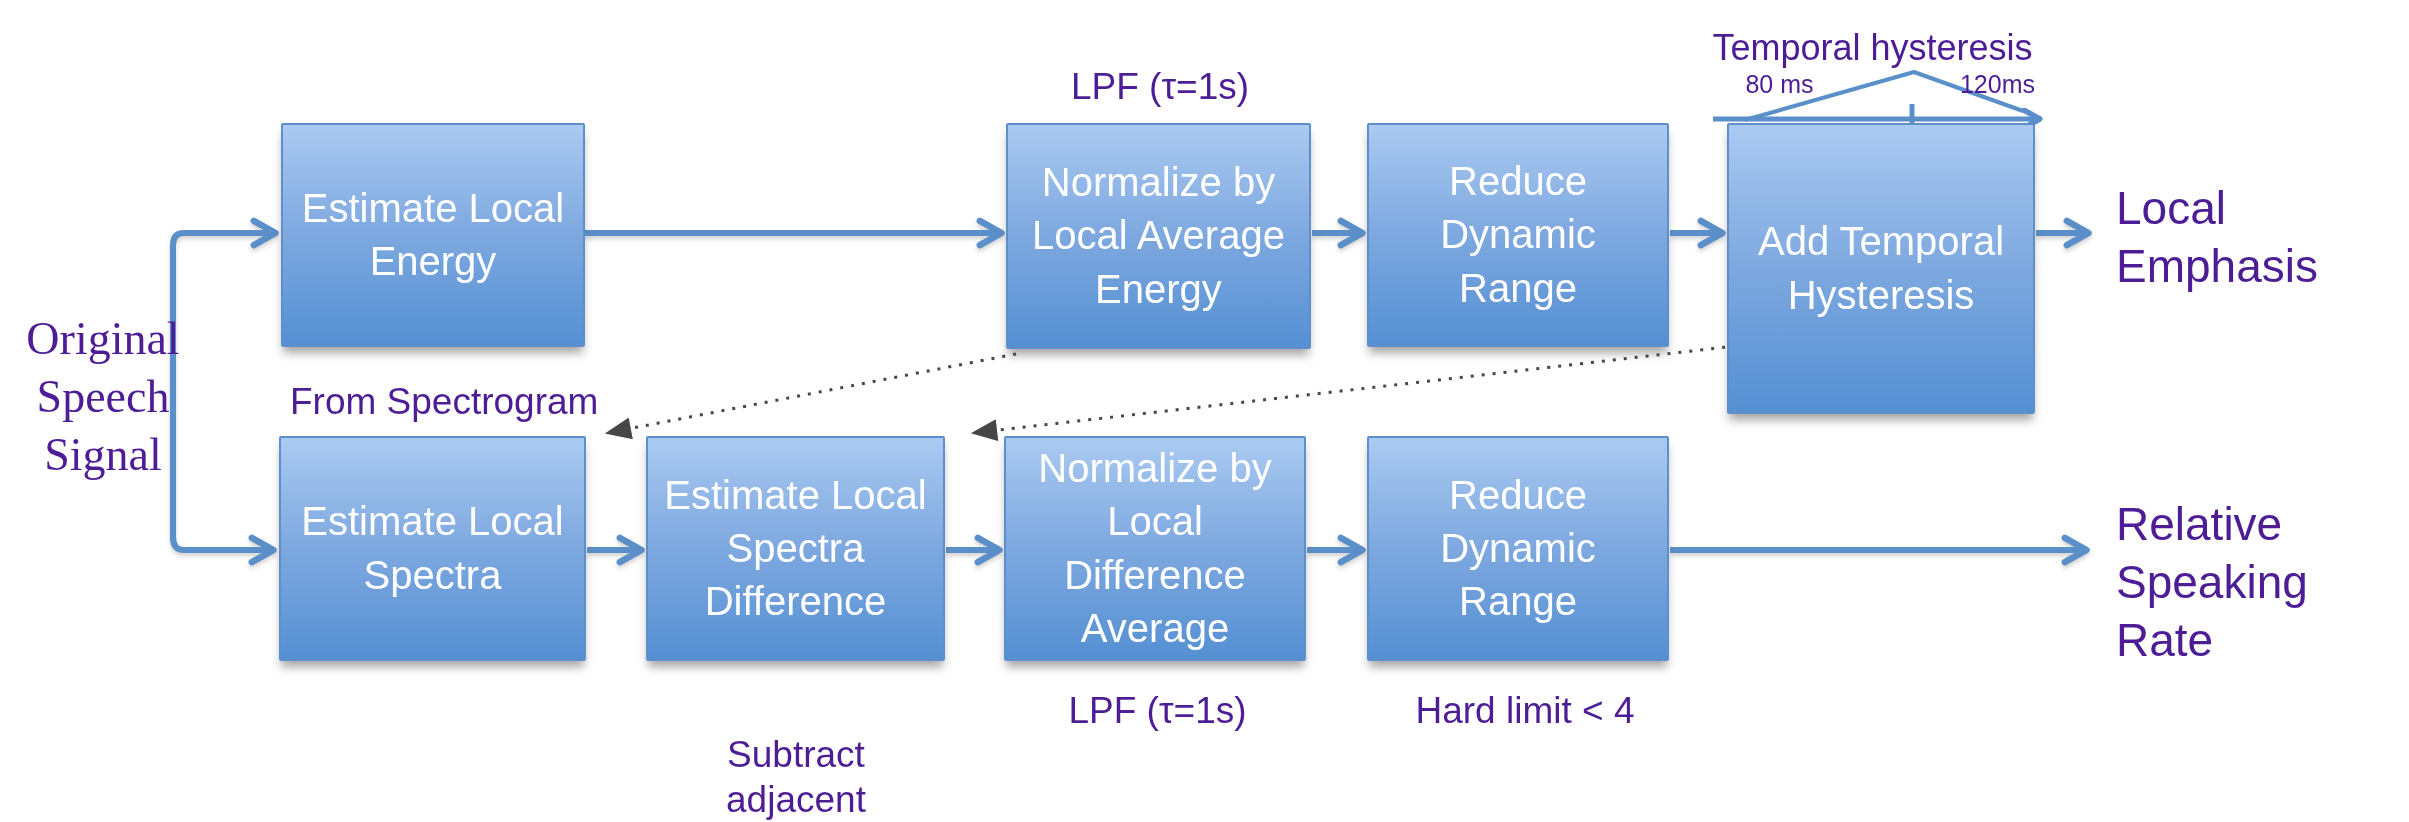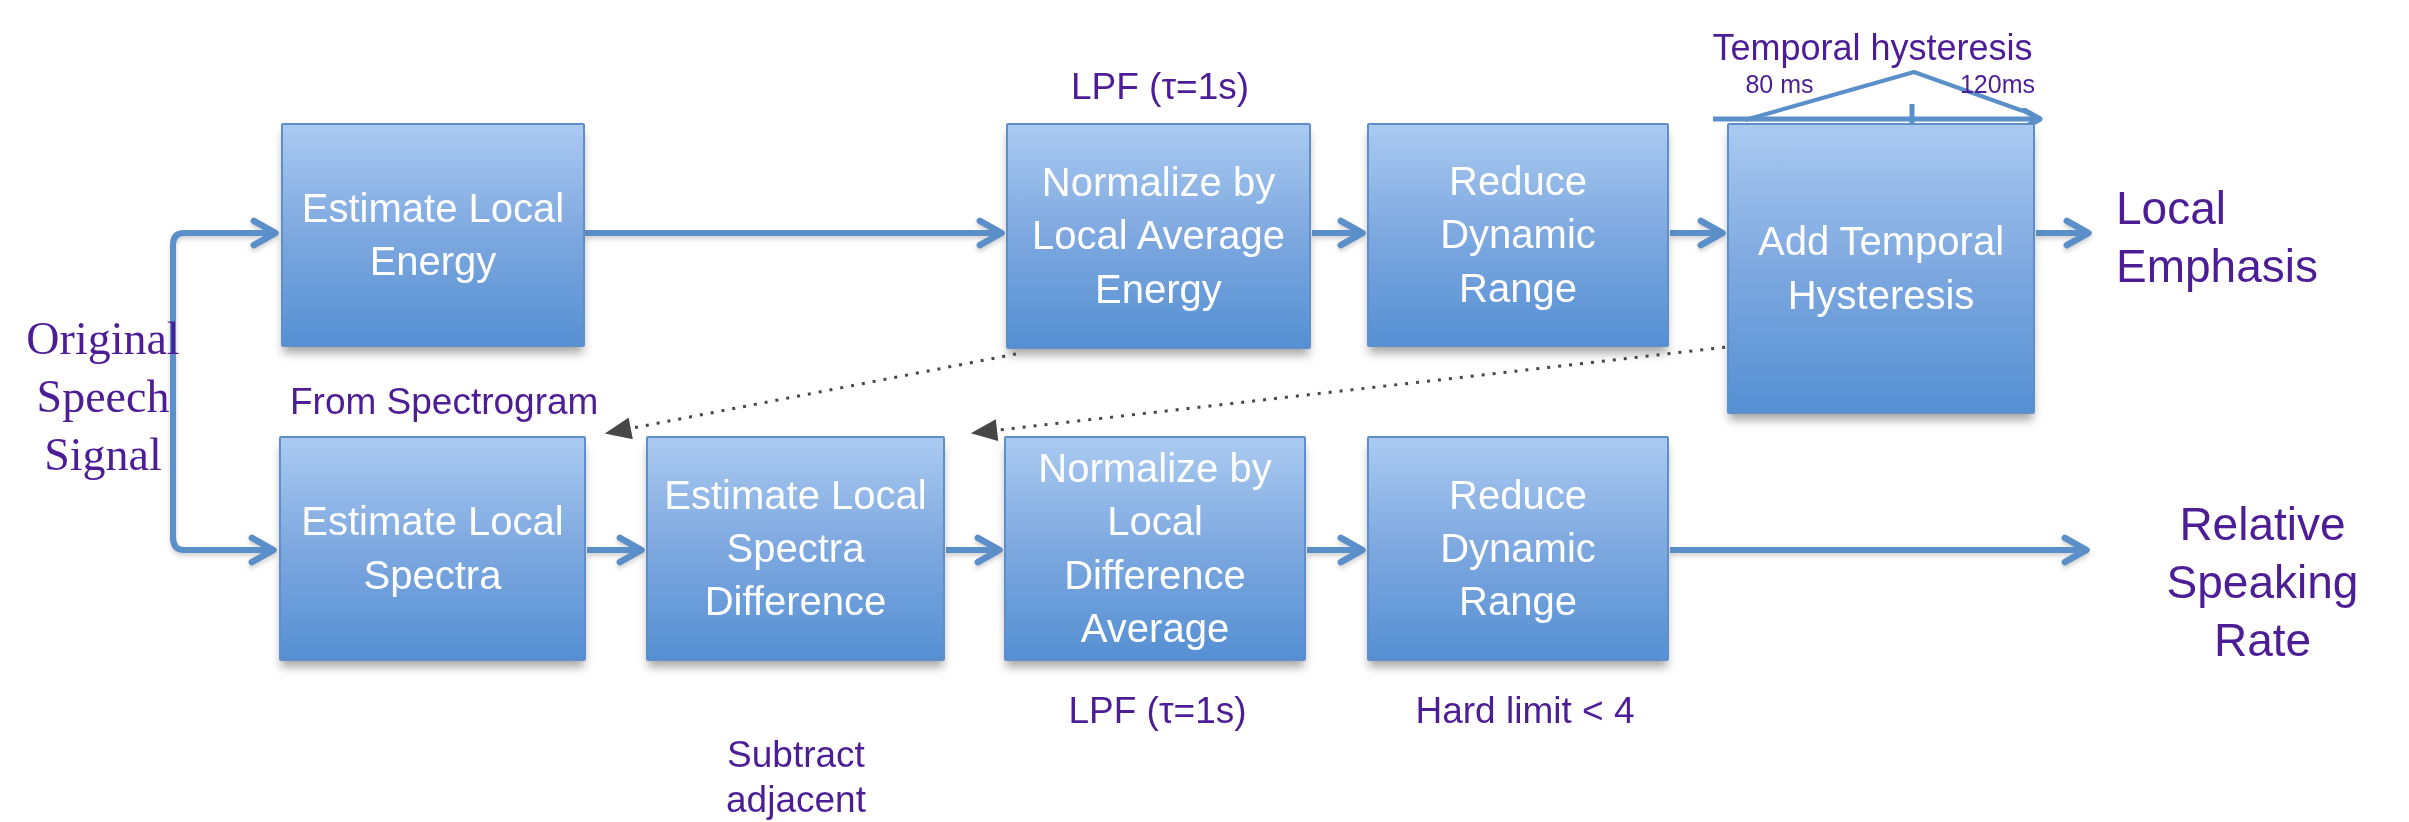--- a/index.html
+++ b/index.html
@@ -120,21 +120,21 @@
 
   <div class="lbl t36 center" style="left:1700px; top:26px; width:345px;">Temporal hysteresis</div>
 
   <div class="lbl small center" style="left:1722px; top:69px; width:115px;">80 ms</div>
 
   <div class="lbl small center" style="left:1940px; top:69px; width:115px;">120ms</div>
 
   <div class="lbl big" style="left:2116px; top:180px;">Local
 Emphasis</div>
 
-  <div class="lbl big" style="left:2116px; top:496px;text-align:center;">Relative
+  <div class="lbl big" style="left:2116px; top:496px;">Relative
 Speaking Rate</div>
 
   <div class="lbl med center" style="left:648px; top:688px; width:296px;margin-top:44px;">Subtract
 adjacent
 frames</div>
 
   <div class="lbl med center" style="left:1000px; top:688px; width:315px;">LPF (τ=1s)</div>
 
   <div class="lbl med center" style="left:1360px; top:688px; width:330px;">Hard limit &lt; 4</div>
 

